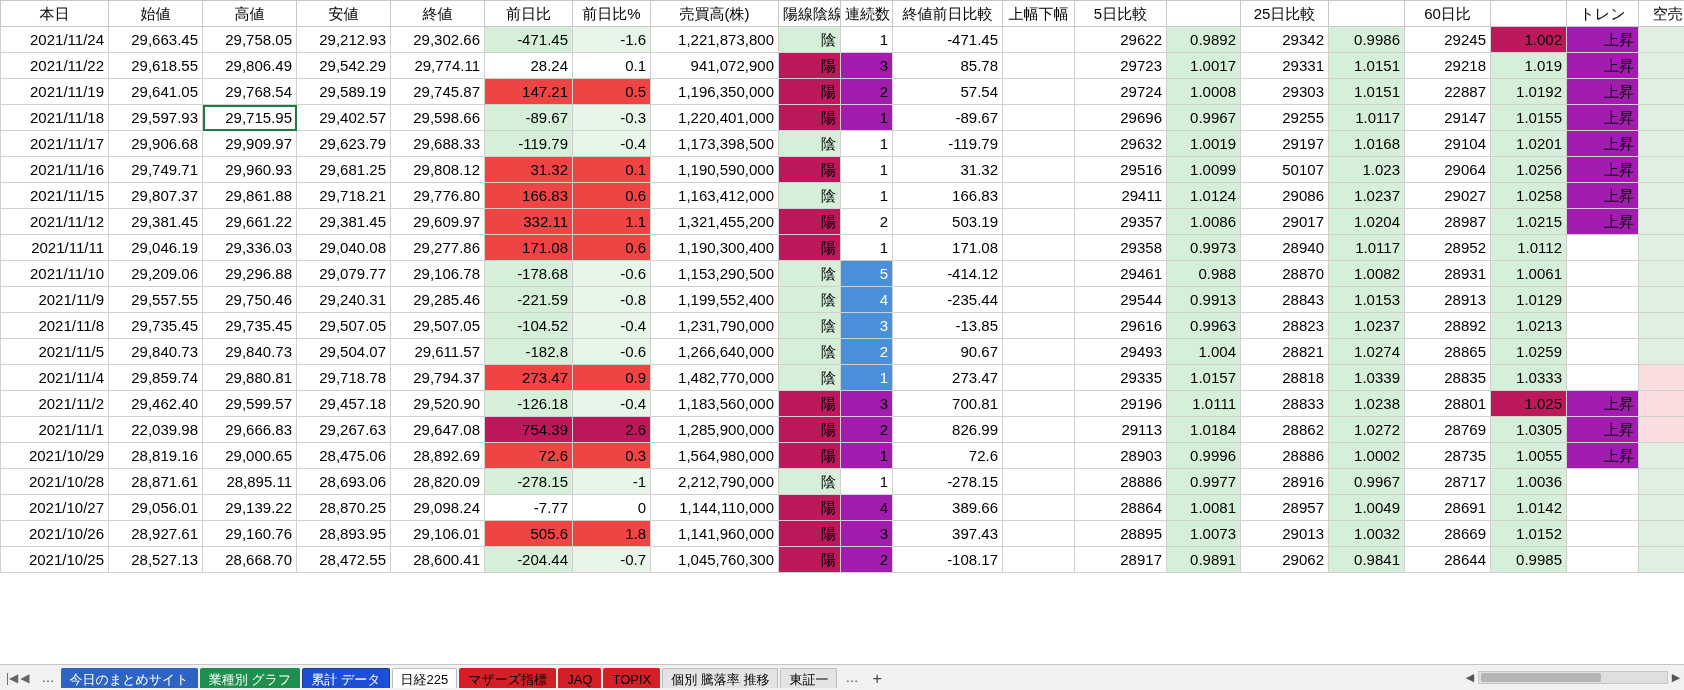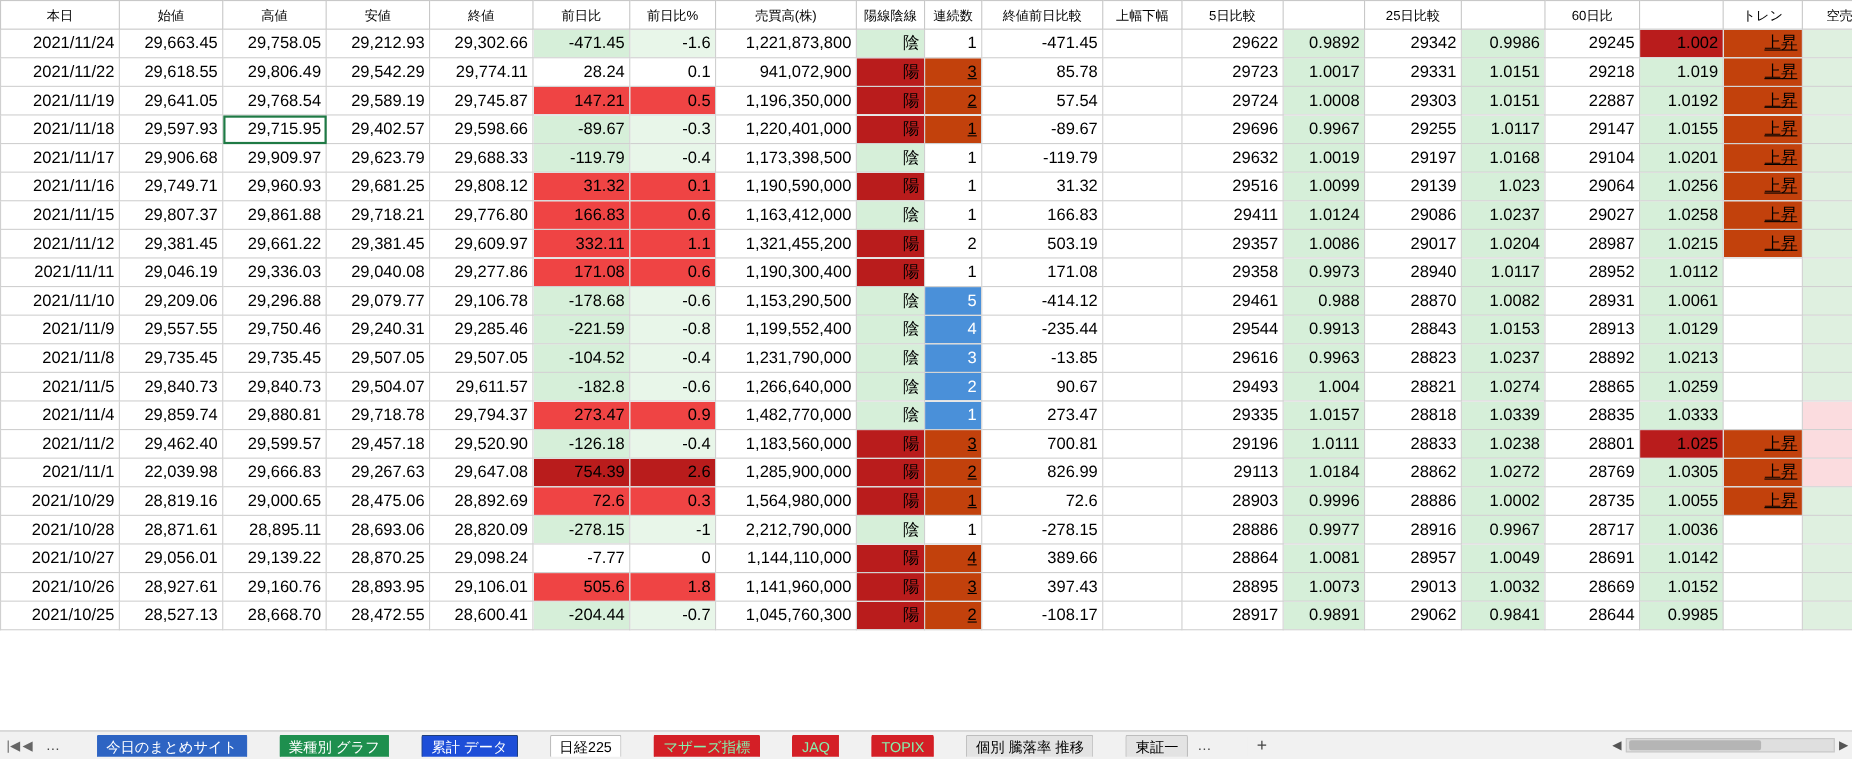--- a/index.html
+++ b/index.html
@@ -29,34 +29,34 @@
     white-space: nowrap;
     overflow: hidden;
     text-align: right;
     font-weight: normal;
     line-height: 24px;
   }
   table.grid thead th {
     background: #ffffff;
     text-align: center;
     border: 1px solid #c8c8c8;
-    font-size: 12px;
+    font-size: 15px;
   }
   thead th.hdr-sel {
     border: 2px solid #1f7a45;
     background: #eef6f0;
   }
   td.c { text-align: center; }
   td.l { text-align: left; }
   
   .f-green  { background: #d6efd9; }
-  .f-pink   { background: #b91c1c; }
+  .f-pink   { background: #be185d; }
   .f-lpink  { background: #ef4444; }
   .f-lgreen { background: #e8f6e9; }
-  .f-orange { background: #c2410c; text-decoration: underline; }
+  .f-orange { background: #a21caf; }
   .f-blue   { background: #4a90d9; color: #ffffff; }
   .f-white  { background: #ffffff; }
   .f-paleg  { background: #dff0e0; }
   .f-palep  { background: #fbdcdf; }
   .sel-cell { outline: 2px solid #1f7a45; outline-offset: -2px; }
   
   
   #tabbar {
     position: absolute;
     left: 0; bottom: 0;
@@ -76,27 +76,26 @@
     padding: 2px 8px;
     margin-right: 2px;
     height: 20px;
     line-height: 18px;
     border: 1px solid #bdbdbd;
     border-bottom: none;
     background: #e3e3e3;
     font-size: 13px;
     white-space: nowrap;
     border-radius: 2px 2px 0 0;
-    margin-left: 27px;
   }
   .tab.t-blue   { background: #2d64c3; color: #fff; border-color: #2d64c3; }
   .tab.t-green  { background: #1e8f4e; color: #ffffff; border-color: #1e8f4e; }
   .tab.t-navy   { background: #1d4ed8; color: #fff; border-color: #1f3f7a; }
   .tab.t-white  { background: #ffffff; color: #000; border-color: #bdbdbd; font-weight: normal; }
-  .tab.t-red    { background: #d41f26; color: #86efac; border-color: #d41f26; }
+  .tab.t-red    { background: #d41f26; color: #000000; border-color: #d41f26; }
   .tab.t-grey   { background: #e3e3e3; color: #000; }
   .tab.t-plus   { background: #f1f1f1; border: none; color: #444; font-size: 16px; }
   #tabbar .dots { padding: 0 6px; color: #444; }
   #hscroll {
     margin-left: auto;
     display: flex; align-items: center;
     height: 18px;
   }
   #hscroll .arrow { width: 16px; text-align: center; color: #555; font-size: 11px; }
   #hscroll .track {
@@ -280,21 +279,21 @@
           <td class="">29,808.12</td>
           <td class="f-lpink">31.32</td>
           <td class="f-lpink">0.1</td>
           <td class="">1,190,590,000</td>
           <td class="c f-pink">陽</td>
           <td class="c f-white">1</td>
           <td class="">31.32</td>
           <td class=""></td>
           <td class="">29516</td>
           <td class="f-green">1.0099</td>
-          <td class="">29139</td>
+          <td class="">50107</td>
           <td class="f-green">1.023</td>
           <td class="">29064</td>
           <td class="f-green">1.0256</td>
           <td class="l f-orange">上昇</td>
           <td class="f-paleg">40.9</td>
         </tr>
         <tr>
           <td class="">2021/11/15</td>
           <td class="">29,807.37</td>
           <td class="">29,861.88</td>

